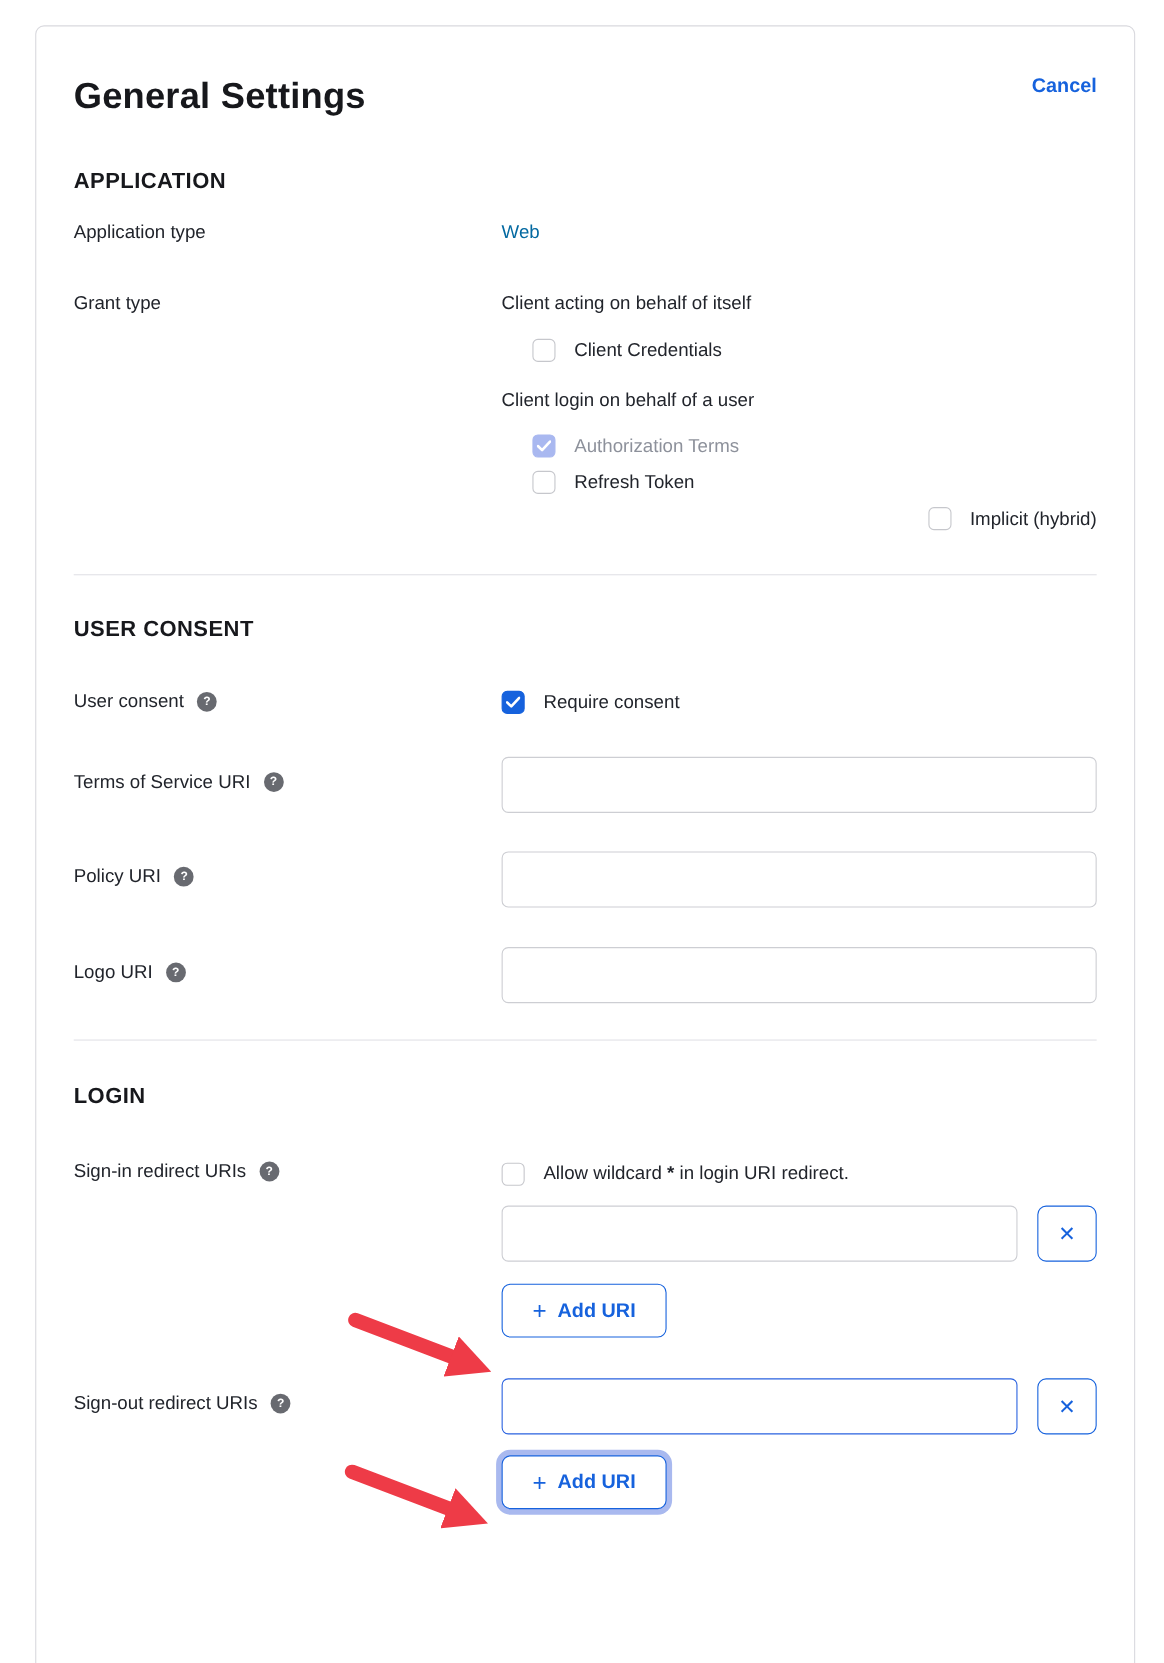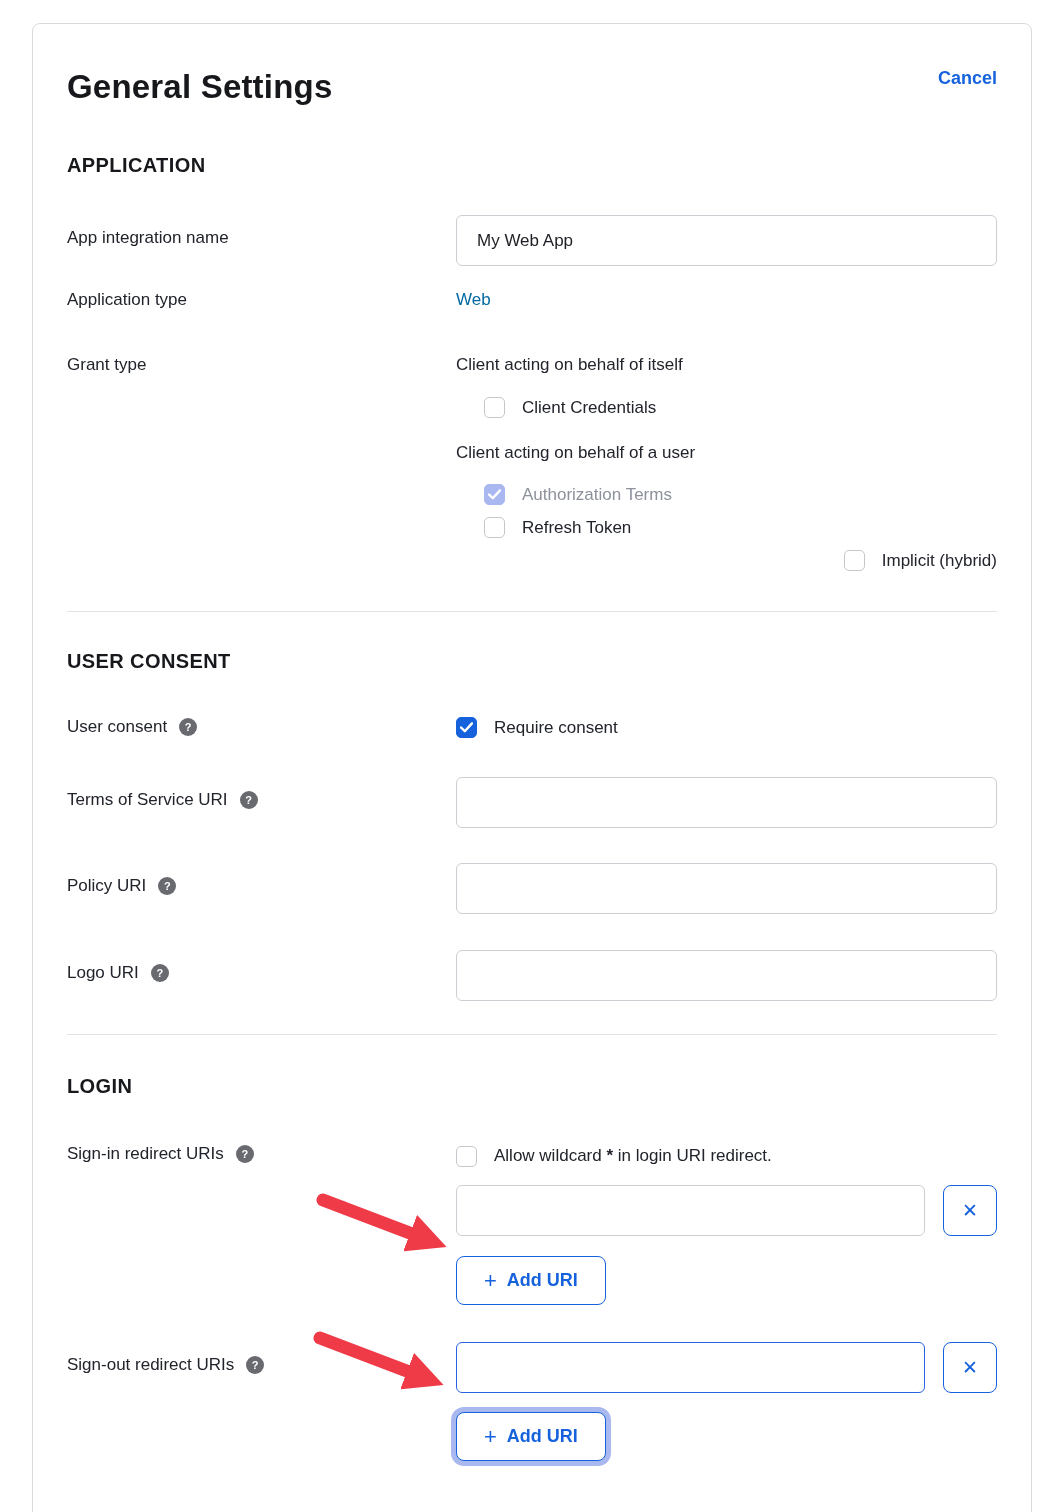--- a/index.html
+++ b/index.html
@@ -90,43 +90,39 @@
 
 <div class="card">
 
   <div class="page-header">
     <h1 class="page-title">General Settings</h1>
     <a class="cancel-link">Cancel</a>
   </div>
 
   <h2 class="section-title st-app">APPLICATION</h2>
 
-  <div class="row row-app-name">
-    <div class="label-cell pt">App integration name</div>
-    <input class="text-input" type="text" value="My Web App" style="">
-  </div>
 
   <div class="row row-app-type">
     <div class="label-cell">Application type</div>
     <div class="static-value">Web</div>
   </div>
 
   <div class="row row-grant">
     <div class="label-cell">Grant type</div>
     <div>
       <div class="grant-heading">Client acting on behalf of itself</div>
 
       <div class="cb-row grant-indent g-cb-1">
         <span class="checkbox">
           
         </span>
         <span class="cb-label">Client Credentials</span>
       </div>
 
-      <div class="grant-heading g-head-2">Client acting on behalf of a user</div>
+      <div class="grant-heading g-head-2">Client login on behalf of a user</div>
 
       <div class="cb-row grant-indent g-cb-2">
         <span class="checkbox checked disabled">
           <svg width="13" height="11" viewBox="0 0 13 11">
               <polyline points="1,5.5 4.8,9.2 12,1.4" fill="none" stroke="#fff" stroke-width="2.4" stroke-linecap="round" stroke-linejoin="round"></polyline>
             </svg>
         </span>
         <span class="cb-label dim">Authorization Terms</span>
       </div>
 

